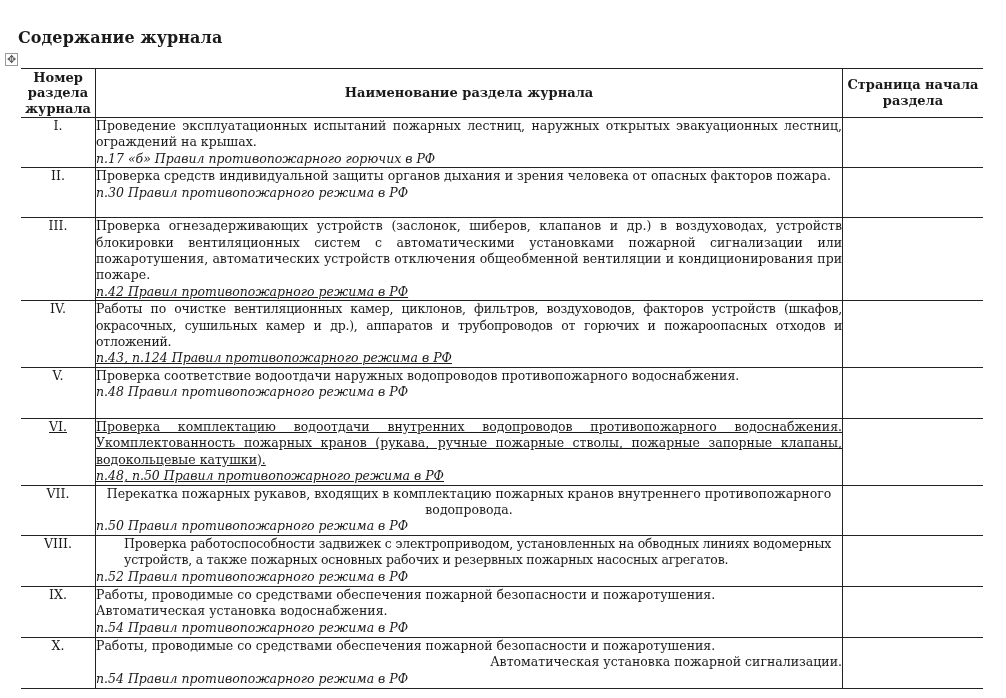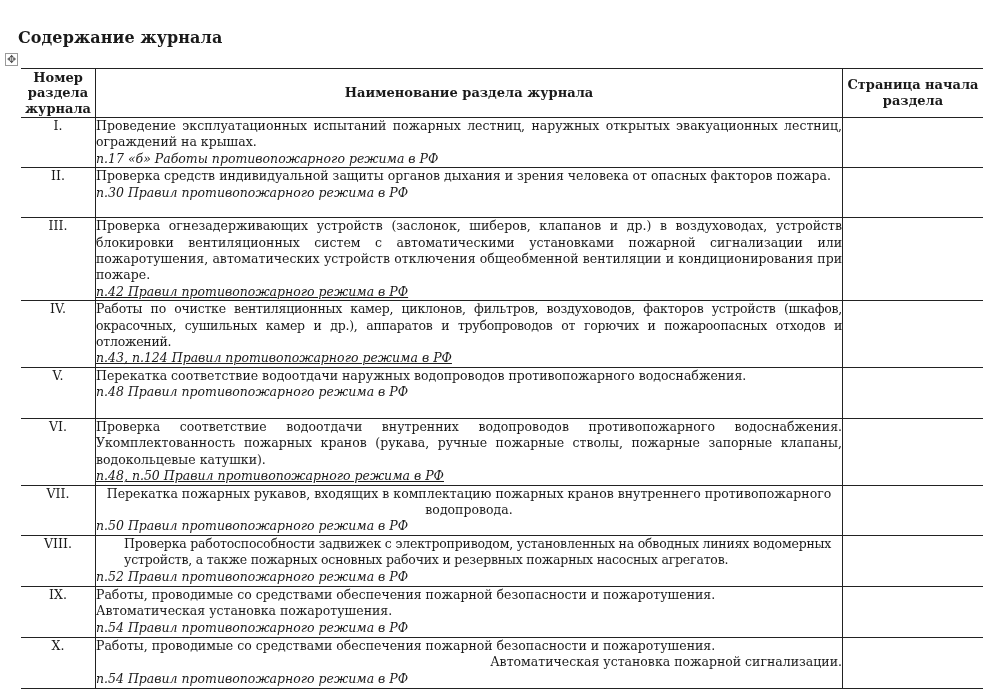--- a/index.html
+++ b/index.html
@@ -26,21 +26,21 @@
   td.c1 { text-align: center; padding-top: 0; }
   td.c2 { padding-left: 2px; padding-right: 1px; text-align: justify; }
   .desc { display: block; }
   .ref { display: block; font-style: italic; text-align: left; }
   .ref.ul { text-decoration: underline; }
   tr.r1 td { height: 49px; }
   tr.r2 td { height: 49px; }
   tr.r3 td { height: 80px; }
   tr.r4 td { height: 64px; }
   tr.r5 td { height: 50px; }
-  tr.r6 td { height: 64px; }
+  tr.r6 td { height: 64px; text-decoration: underline; }
   tr.r7 td { height: 49px; }
   tr.r8 td { height: 50px; }
   tr.r9 td { height: 50px; }
   tr.r10 td { height: 50px; }
 </style>
 </head>
 <body>
 
 <div class="title">Содержание журнала</div>
 
@@ -52,21 +52,21 @@
       <th class="c1">Номер раздела журнала</th>
       <th class="c2">Наименование раздела журнала</th>
       <th class="c3">Страница начала раздела</th>
     </tr>
   </thead>
   <tbody>
     <tr class="r1">
       <td class="c1">I.</td>
       <td class="c2">
         <span class="desc">Проведение эксплуатационных испытаний пожарных лестниц, наружных открытых эвакуационных лестниц, ограждений на крышах.</span>
-        <span class="ref">п.17 «б» Работы противопожарного режима в РФ</span>
+        <span class="ref">п.17 «б» Правил противопожарного горючих в РФ</span>
       </td>
       <td class="c3"></td>
     </tr>
     <tr class="r2">
       <td class="c1">II.</td>
       <td class="c2">
         <span class="desc">Проверка средств индивидуальной защиты органов дыхания и зрения человека от опасных факторов пожара.</span>
         <span class="ref">п.30 Правил противопожарного режима в РФ</span>
       </td>
       <td class="c3"></td>
@@ -83,29 +83,29 @@
       <td class="c1">IV.</td>
       <td class="c2">
         <span class="desc" style="letter-spacing:-0.25px;">Работы по очистке вентиляционных камер, циклонов, фильтров, воздуховодов, факторов устройств (шкафов, окрасочных, сушильных камер и др.), аппаратов и трубопроводов от горючих и пожароопасных отходов и отложений.</span>
         <span class="ref ul">п.43, п.124 Правил противопожарного режима в РФ</span>
       </td>
       <td class="c3"></td>
     </tr>
     <tr class="r5">
       <td class="c1">V.</td>
       <td class="c2">
-        <span class="desc">Перекатка соответствие водоотдачи наружных водопроводов противопожарного водоснабжения.</span>
+        <span class="desc">Проверка соответствие водоотдачи наружных водопроводов противопожарного водоснабжения.</span>
         <span class="ref">п.48 Правил противопожарного режима в РФ</span>
       </td>
       <td class="c3"></td>
     </tr>
     <tr class="r6">
       <td class="c1">VI.</td>
       <td class="c2">
-        <span class="desc">Проверка соответствие водоотдачи внутренних водопроводов противопожарного водоснабжения. Укомплектованность пожарных кранов (рукава, ручные пожарные стволы, пожарные запорные клапаны, водокольцевые катушки).</span>
+        <span class="desc">Проверка комплектацию водоотдачи внутренних водопроводов противопожарного водоснабжения. Укомплектованность пожарных кранов (рукава, ручные пожарные стволы, пожарные запорные клапаны, водокольцевые катушки).</span>
         <span class="ref ul">п.48, п.50 Правил противопожарного режима в РФ</span>
       </td>
       <td class="c3"></td>
     </tr>
     <tr class="r7">
       <td class="c1">VII.</td>
       <td class="c2">
         <span class="desc" style="text-align:center;">Перекатка пожарных рукавов, входящих в комплектацию пожарных кранов внутреннего противопожарного водопровода.</span>
         <span class="ref">п.50 Правил противопожарного режима в РФ</span>
       </td>
@@ -116,21 +116,21 @@
       <td class="c2">
         <span class="desc" style="text-align:left;letter-spacing:-0.2px;margin-left:28px;">Проверка работоспособности задвижек с электроприводом, установленных на обводных линиях водомерных устройств, а также пожарных основных рабочих и резервных пожарных насосных агрегатов.</span>
         <span class="ref">п.52 Правил противопожарного режима в РФ</span>
       </td>
       <td class="c3"></td>
     </tr>
     <tr class="r9">
       <td class="c1">IX.</td>
       <td class="c2">
         <span class="desc" style="text-align:left;">Работы, проводимые со средствами обеспечения пожарной безопасности и пожаротушения.</span>
-        <span class="desc" style="text-align:left;">Автоматическая установка пожаротушения.</span>
+        <span class="desc" style="text-align:left;">Автоматическая установка водоснабжения.</span>
         <span class="ref">п.54 Правил противопожарного режима в РФ</span>
       </td>
       <td class="c3"></td>
     </tr>
     <tr class="r10">
       <td class="c1">X.</td>
       <td class="c2">
         <span class="desc" style="text-align:left;">Работы, проводимые со средствами обеспечения пожарной безопасности и пожаротушения.</span>
         <span class="desc" style="text-align:right;">Автоматическая установка пожарной сигнализации.</span>
         <span class="ref">п.54 Правил противопожарного режима в РФ</span>

